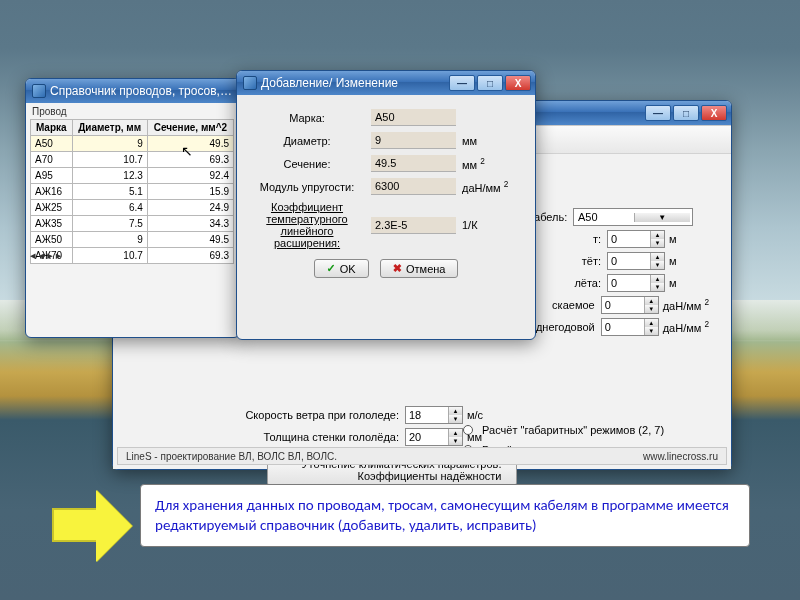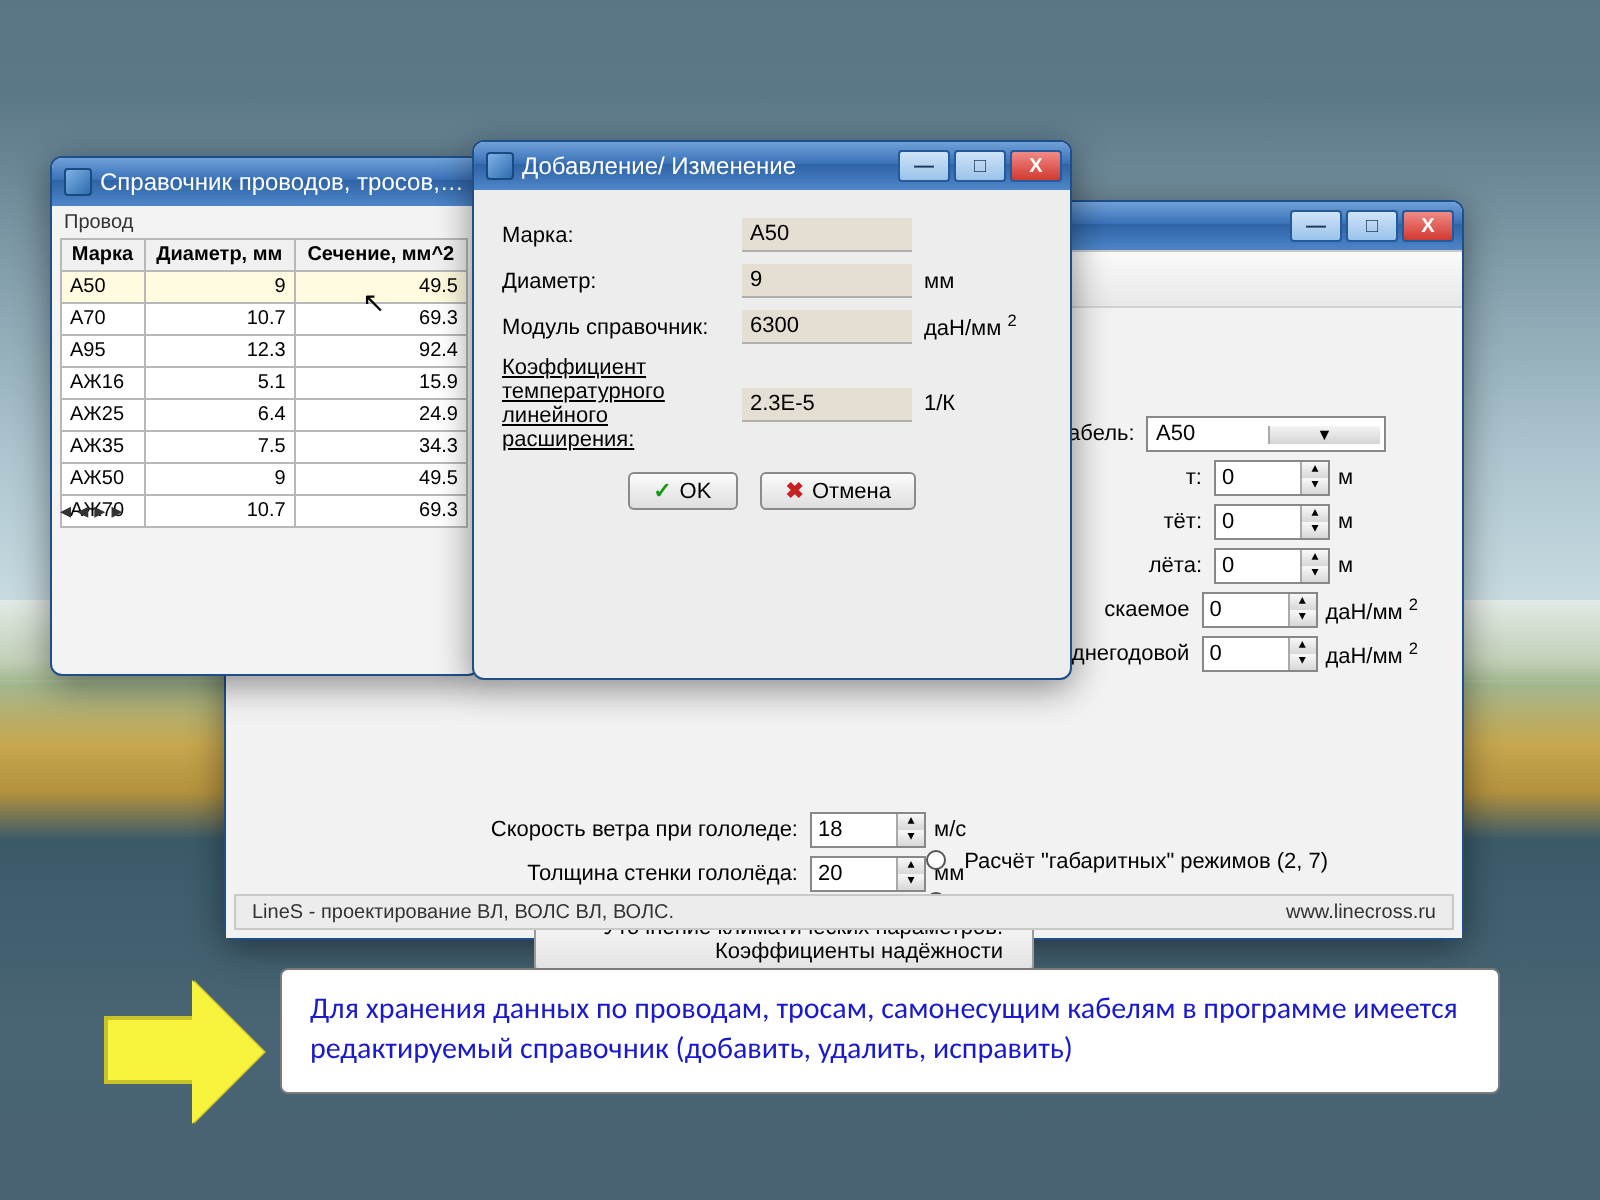--- a/index.html
+++ b/index.html
@@ -81,21 +81,21 @@
   #win-ref th { background:#f0f0f0; font-weight:bold; text-align:center; }
   #win-ref td.num{ text-align:right;}
   #win-ref tr.sel td{ background:#fffbe0;}
   .cursor-ico{ position:absolute; left:155px; top:40px; font-size:14px; color:#000; pointer-events:none;}
   .tb-arrows{position:absolute;left:4px;bottom:2px;font-size:11px;color:#333;}
 
   
   #win-dlg { left:236px; top:70px; width:300px; height:270px; background:#ededed;}
   #win-dlg .body{ padding:14px 14px 8px; }
   .dlg-row{ display:flex; align-items:center; margin-bottom:6px;}
-  .dlg-row .dl{ width:120px; text-align:left; padding-right:8px; font-size:11px;}
+  .dlg-row .dl{ width:120px; text-align:center; padding-right:8px; font-size:11px;}
   .dlg-row .dv{ width:85px; }
   .dlg-row input{ width:85px; height:17px; border:0; border-bottom:1px solid #b0b0b0; background:#e5ded2; font-size:11px; padding:0 4px;}
   .dlg-row .du{ margin-left:6px; font-size:11px;}
   .dlg-btns{ text-align:center; margin-top:10px;}
   .dlg-btn{ display:inline-flex; align-items:center; gap:4px; padding:2px 12px; background:linear-gradient(#fbfbfb,#dedede); border:1px solid #8a8a8a; border-radius:3px; font-size:11px; margin:0 4px;}
   .dlg-btn .ico-ok{color:#169a16;font-weight:bold;}
   .dlg-btn .ico-x{color:#c62020;font-weight:bold;}
 
   
   .arrow {
@@ -328,21 +328,26 @@
           <div class="dl" style="">Марка:</div>
           <div class="dv"><input value="A50" style=""></div>
           <div class="du"></div>
         </div>
         <div class="dlg-row">
           <div class="dl" style="">Диаметр:</div>
           <div class="dv"><input value="9" style=""></div>
           <div class="du">мм</div>
         </div>
         <div class="dlg-row">
-          <div class="dl" style="">Модуль справочник:</div>
+          <div class="dl" style="">Сечение:</div>
+          <div class="dv"><input value="49.5" style=""></div>
+          <div class="du">мм <sup>2</sup></div>
+        </div>
+        <div class="dlg-row">
+          <div class="dl" style="">Модуль упругости:</div>
           <div class="dv"><input value="6300" style=""></div>
           <div class="du">даН/мм <sup>2</sup></div>
         </div>
         <div class="dlg-row">
           <div class="dl" style="line-height:1.1;text-decoration:underline;">Коэффициент температурного линейного расширения:</div>
           <div class="dv"><input value="2.3E-5" style=""></div>
           <div class="du">1/К</div>
         </div>
       </div>
     <div class="dlg-btns">

